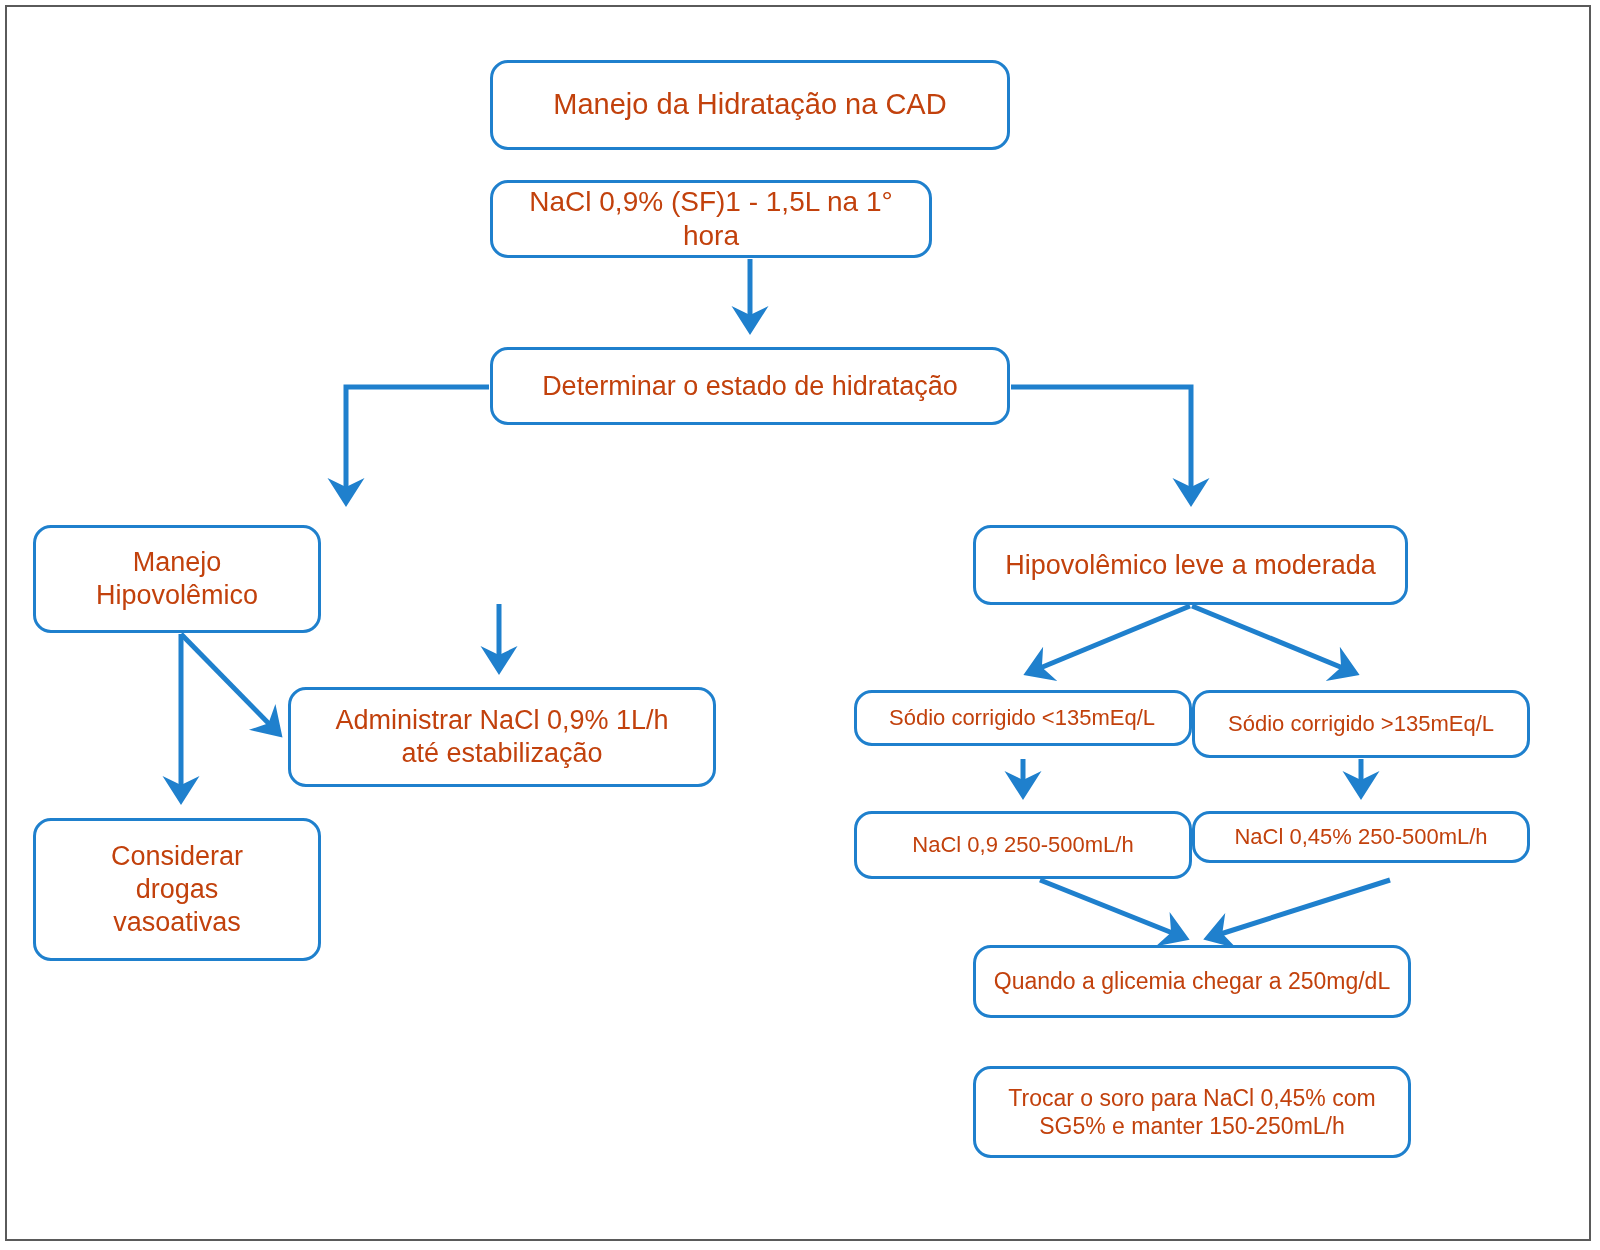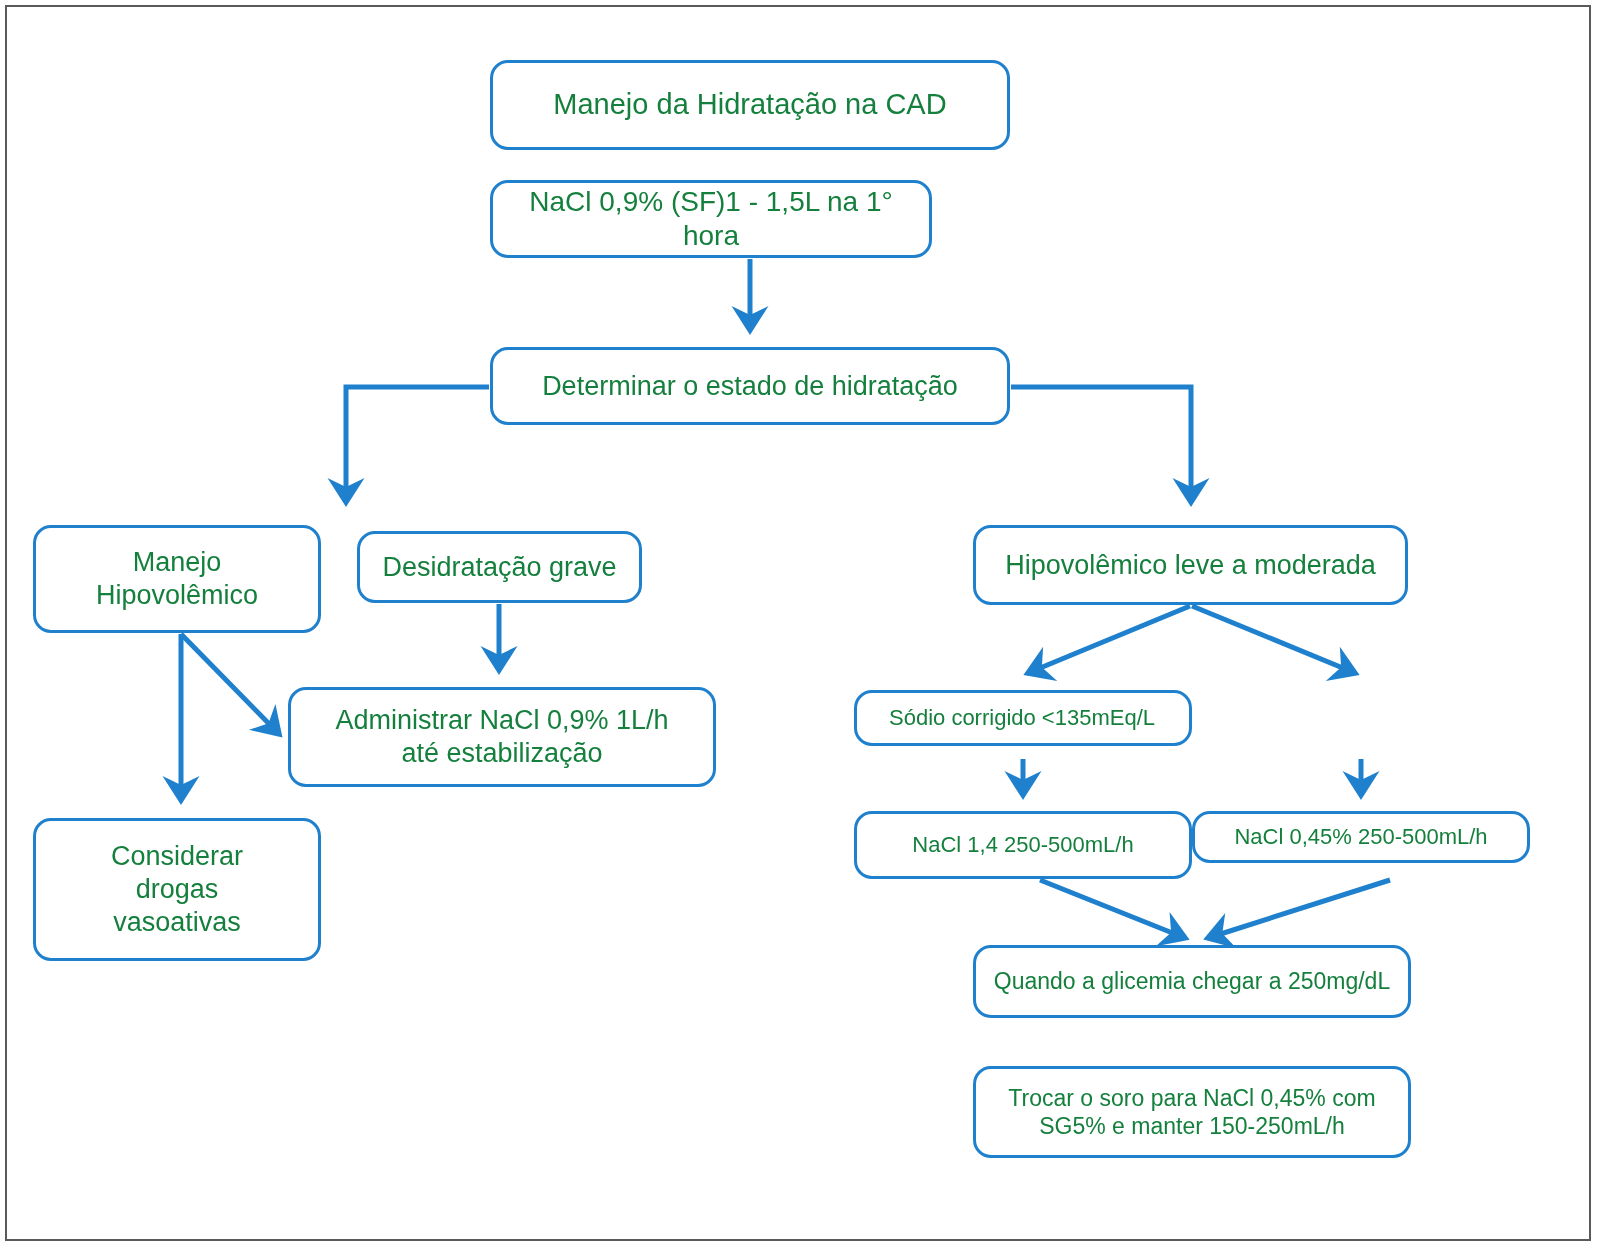--- a/index.html
+++ b/index.html
@@ -32,21 +32,21 @@
     top: 0;
     width: 1600px;
     height: 1250px;
   }
   .node {
     position: absolute;
     box-sizing: border-box;
     border: 3px solid #1f80cd;
     border-radius: 18px;
     background: #ffffff;
-    color: #15803d;
+    color: #c2410c;
     display: flex;
     align-items: center;
     justify-content: center;
     text-align: center;
     line-height: 1.22;
     padding: 4px 10px;
   }
   .node span {
     display: block;
     white-space: pre-line;
@@ -143,46 +143,46 @@
 
   <div class="node n-determinar">
     <span>Determinar o estado de hidratação</span>
   </div>
 
   <div class="node n-choque">
     <span>Manejo
 Hipovolêmico</span>
   </div>
 
-  <div class="node n-desgrave">
-    <span>Desidratação grave</span>
-  </div>
 
   <div class="node n-administrar">
     <span>Administrar NaCl 0,9% 1L/h
 até estabilização</span>
   </div>
 
   <div class="node n-vasoativas">
     <span>Considerar
 drogas
 vasoativas</span>
   </div>
 
   <div class="node n-leve">
     <span>Hipovolêmico leve a moderada</span>
   </div>
 
   <div class="node n-sodio-lt">
     <span>Sódio corrigido &lt;135mEq/L</span>
   </div>
 
+  <div class="node n-sodio-gt">
+    <span>Sódio corrigido &gt;135mEq/L</span>
+  </div>
 
   <div class="node n-nacl09">
-    <span>NaCl 1,4 250-500mL/h</span>
+    <span>NaCl 0,9 250-500mL/h</span>
   </div>
 
   <div class="node n-nacl045">
     <span>NaCl 0,45% 250-500mL/h</span>
   </div>
 
   <div class="node n-glicemia">
     <span>Quando a glicemia chegar a 250mg/dL</span>
   </div>
 

